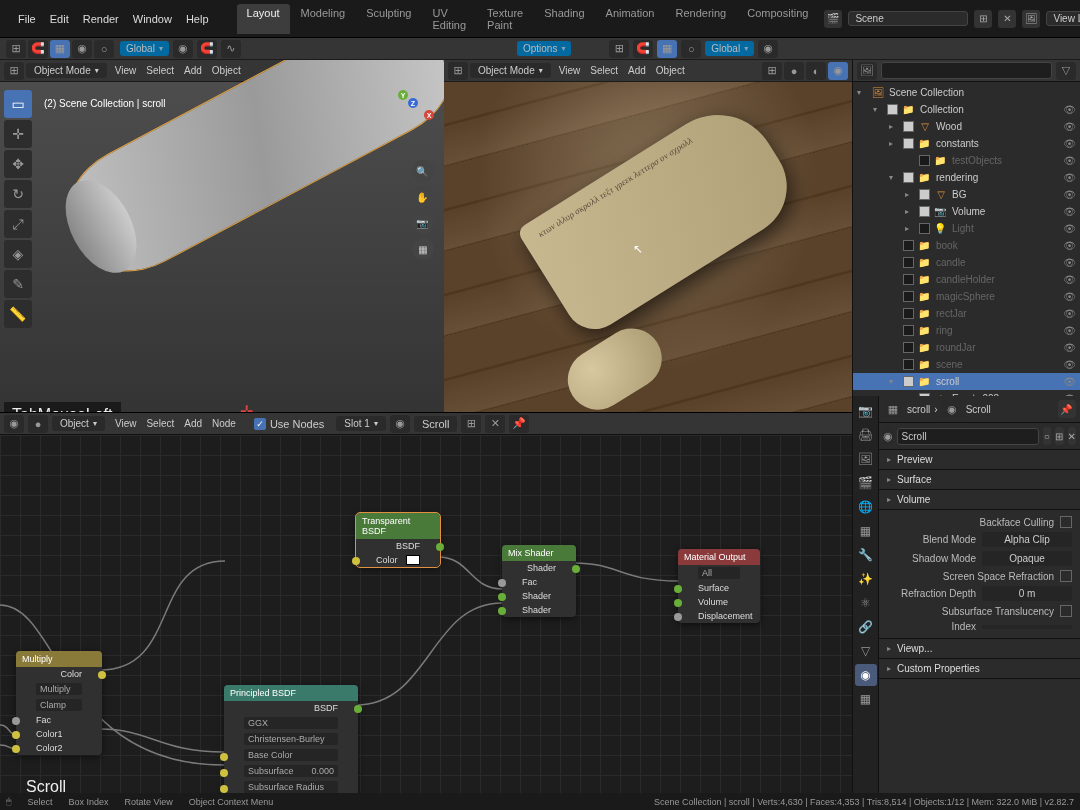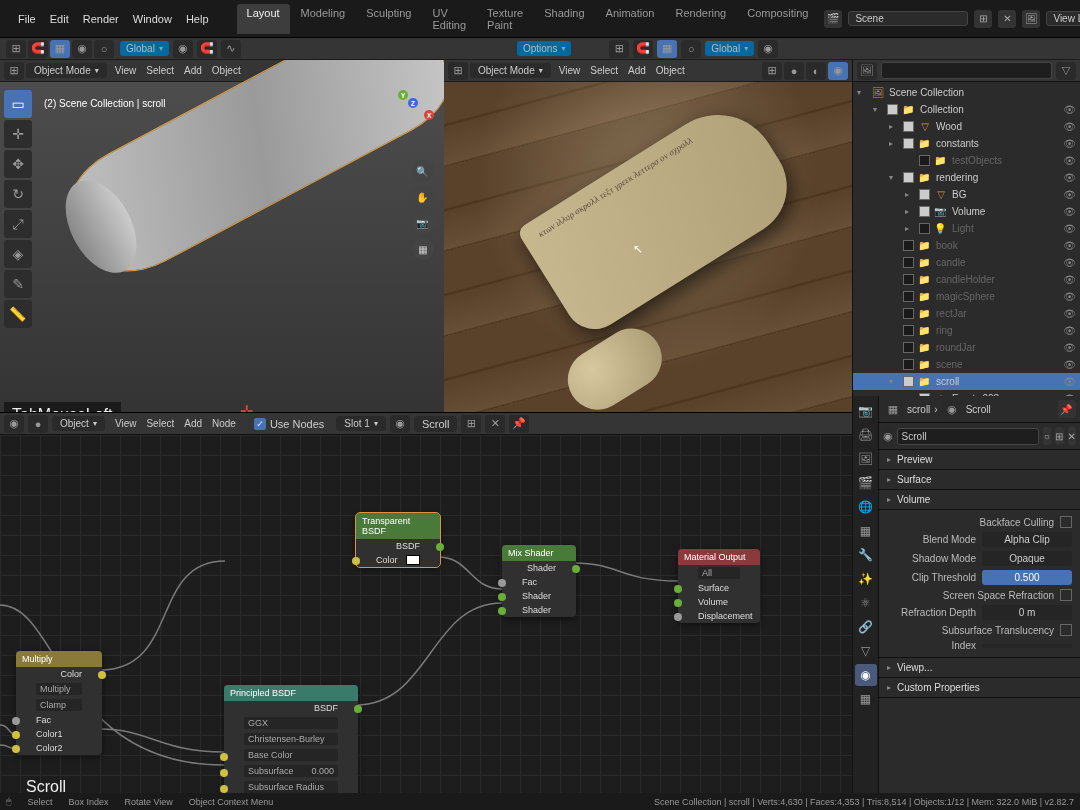--- a/index.html
+++ b/index.html
@@ -666,24 +666,20 @@
           </div>
         <div class="prow">
             <span class="plabel">Blend Mode</span>
             <span class="pfield">Alpha Clip</span>
           </div>
         <div class="prow">
             <span class="plabel">Shadow Mode</span>
             <span class="pfield">Opaque</span>
           </div>
         <div class="prow">
-            <span class="plabel">Clip Threshold</span>
-            <span class="pfield blue">0.500</span>
-          </div>
-        <div class="prow">
             <span class="plabel">Screen Space Refraction</span>
             <span class="pcheck"></span>
           </div>
         <div class="prow">
             <span class="plabel">Refraction Depth</span>
             <span class="pfield">0 m</span>
           </div>
         <div class="prow">
             <span class="plabel">Subsurface Translucency</span>
             <span class="pcheck"></span>

